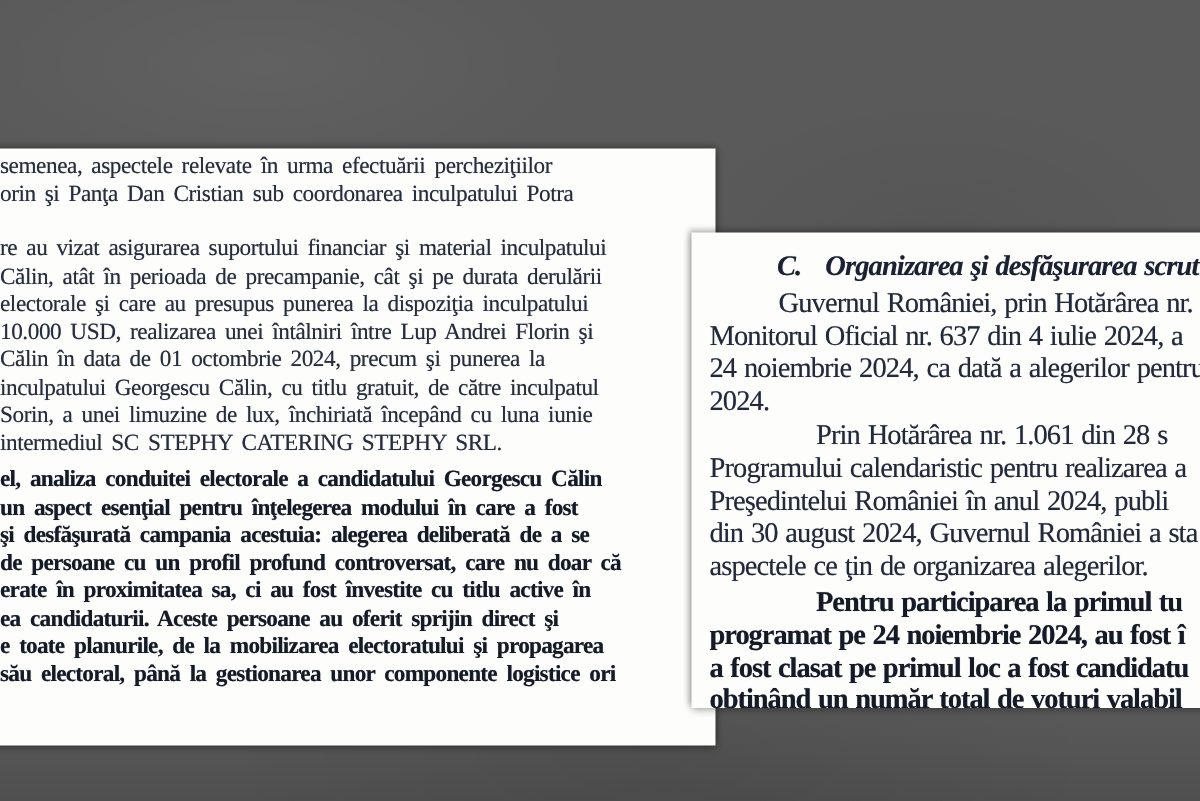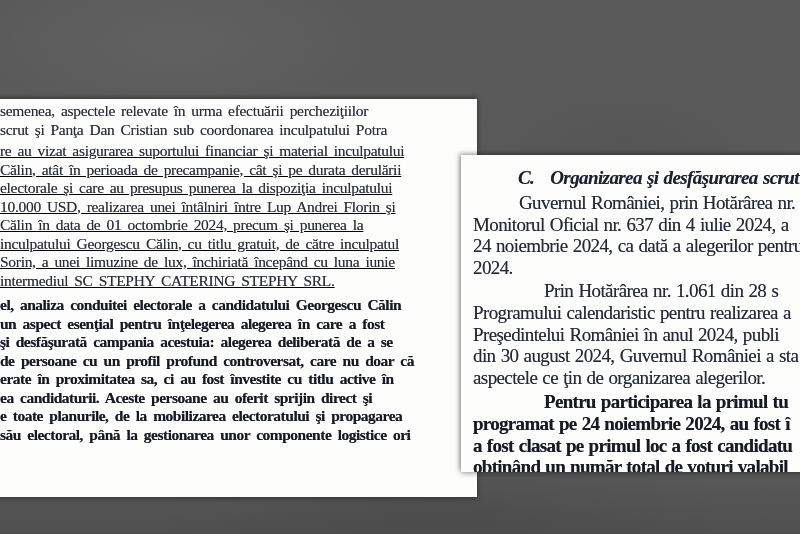--- a/index.html
+++ b/index.html
@@ -28,22 +28,22 @@
     padding:6px 0 0 12px;
     box-shadow:-2px -2px 4px rgba(0,0,0,0.28), 0 2px 5px rgba(0,0,0,0.3);
   }
   .para{margin:0;}
   .line{white-space:pre;overflow:hidden;}
   
   .left-page .line{
     font-size:15.5px;line-height:18.5px;letter-spacing:-0.3px;word-spacing:2.5px;
     color:#262d3c;text-shadow:0 0 0.5px rgba(38,45,60,0.55);
   }
-  .left-page .para-1{margin-bottom:3px;}
-  .left-page .para-2{margin-bottom:6px;text-decoration:underline;}
+  .left-page .para-1{margin-bottom:18px;}
+  .left-page .para-2{margin-bottom:6px;}
   .left-page .bold .line{
     font-weight:700;color:#141a26;letter-spacing:-0.5px;word-spacing:3px;
     text-shadow:0 0 0.5px rgba(20,26,38,0.6);
   }
   
   .right-page .line,.right-page .heading{
     font-size:19px;line-height:21.8px;letter-spacing:-0.6px;word-spacing:1px;
     color:#222a3a;text-shadow:0 0 0.5px rgba(34,42,58,0.55);
   }
   .right-page .heading{
@@ -61,35 +61,35 @@
   .rp-p3{margin-top:2px;}
 </style>
 </head>
 <body>
 
 <div class="screen">
 
   <div class="page left-page">
     <div class="para para-1 regular">
         <div class="line">semenea, aspectele relevate în urma efectuării percheziţiilor</div>
-        <div class="line">scrut şi Panţa Dan Cristian sub coordonarea inculpatului Potra</div>
+        <div class="line">orin şi Panţa Dan Cristian sub coordonarea inculpatului Potra</div>
       </div>
     <div class="para para-2 regular">
         <div class="line">re au vizat asigurarea suportului financiar şi material inculpatului</div>
         <div class="line">Călin, atât în perioada de precampanie, cât şi pe durata derulării</div>
         <div class="line">electorale şi care au presupus punerea la dispoziţia inculpatului</div>
         <div class="line">10.000 USD, realizarea unei întâlniri între Lup Andrei Florin şi</div>
         <div class="line">Călin în data de 01 octombrie 2024, precum şi punerea la</div>
         <div class="line">inculpatului Georgescu Călin, cu titlu gratuit, de către inculpatul</div>
         <div class="line">Sorin, a unei limuzine de lux, închiriată începând cu luna iunie</div>
         <div class="line">intermediul SC STEPHY CATERING STEPHY SRL.</div>
       </div>
     <div class="para bold">
         <div class="line">el, analiza conduitei electorale a candidatului Georgescu Călin</div>
-        <div class="line">un aspect esenţial pentru înţelegerea alegerea în care a fost</div>
+        <div class="line">un aspect esenţial pentru înţelegerea modului în care a fost</div>
         <div class="line">şi desfăşurată campania acestuia: alegerea deliberată de a se</div>
         <div class="line">de persoane cu un profil profund controversat, care nu doar că</div>
         <div class="line">erate în proximitatea sa, ci au fost învestite cu titlu active în</div>
         <div class="line">ea candidaturii. Aceste persoane au oferit sprijin direct şi</div>
         <div class="line">e toate planurile, de la mobilizarea electoratului şi propagarea</div>
         <div class="line">său electoral, până la gestionarea unor componente logistice ori</div>
       </div>
   </div>
 
   <div class="page right-page">

